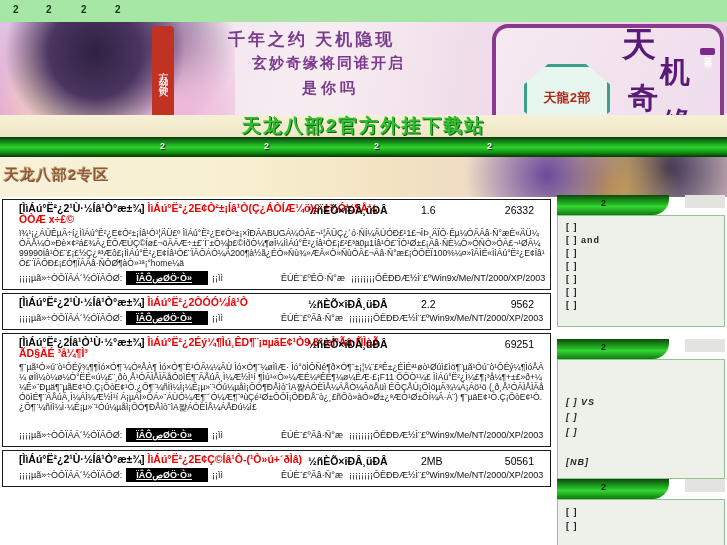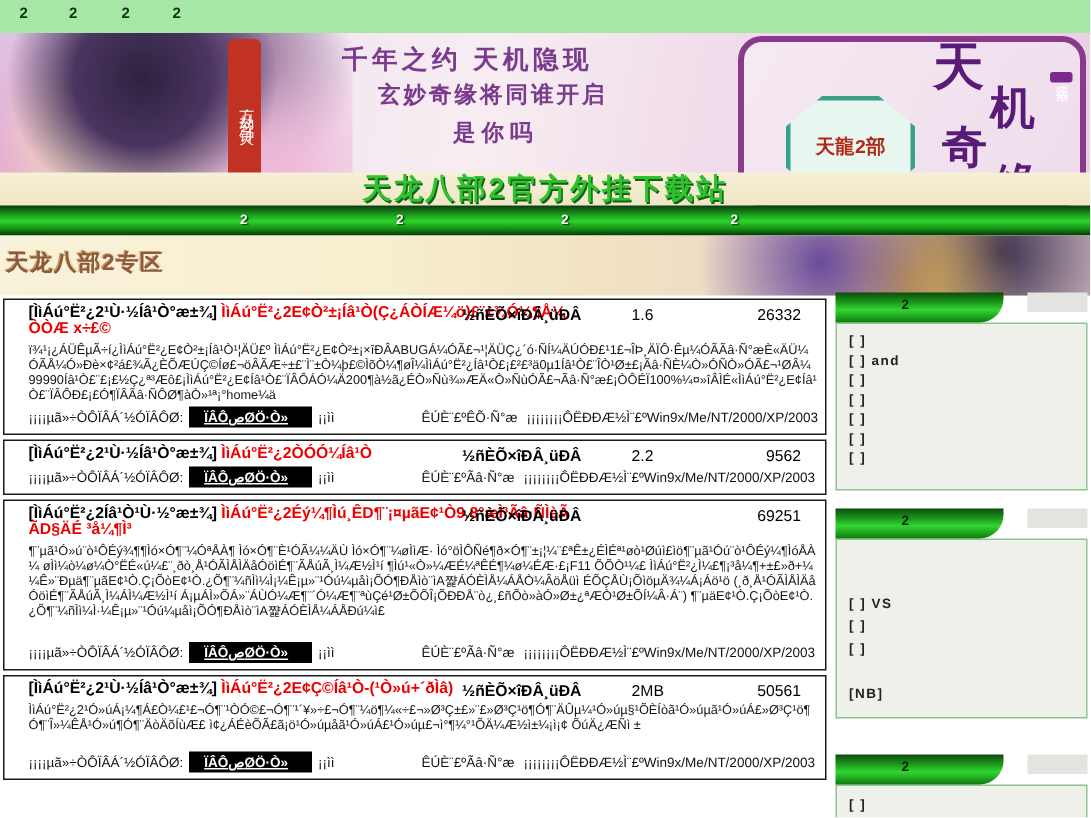--- a/index.html
+++ b/index.html
@@ -94,21 +94,21 @@
     background:linear-gradient(#0c4a0c 0%,#1fa51f 38%,#32d632 58%,#0e7a0e 100%);cursor:pointer;}
   .tabl{position:absolute;left:44px;top:3px;font-size:9px;font-weight:bold;color:#052805;}
   .tabgray{position:absolute;right:0;top:0;width:40px;height:13px;background:#e3e3df;}
   .sbox{border:1px solid #93c493;background:#eef1ea;padding:5px 8px;font-size:9px;
     font-weight:bold;color:#222;overflow:hidden;}
   .sbox .it{letter-spacing:1px;cursor:pointer;}
   .b1 .it{line-height:13px;height:13px;}
   .b2 .it{line-height:15px;height:15px;}
   .b3 .it{line-height:14px;height:14px;}
   .b1{height:100px;margin-bottom:12px;}
-  .b2{height:108px;margin-bottom:24px;}
+  .b2{height:108px;margin-bottom:0;font-style:italic;}
   .b3{height:60px;}
 </style>
 </head>
 <body>
 
 <div id="page">
 
   <div class="topbar">
     <span class="mi" style="left:13px">2</span>
     <span class="mi" style="left:46px">2</span>
@@ -206,21 +206,20 @@
     </div>
 
     <div class="item i4">
       <div class="trow">
         <span class="tblack">[ÌìÁú°Ë²¿2¹Ù·½Íâ¹Ò°æ±¾]</span>
         <span class="tred">ÌìÁú°Ë²¿2E¢Ç©Íâ¹Ò-(¹Ò»ú+´ðÌâ)</span>
       </div>
       <span class="meta today">½ñÈÕ×îÐÂ¸üÐÂ</span>
       <span class="meta v1">2MB</span>
       <span class="meta v2">50561</span>
-      <div class="desc">ÌìÁú°Ë²¿2¹Ó»úÁ¡¼¶Á£Ò¼£¹£¬Ó¶¨¹ÒÓ©£¬Ó¶¨¹´¥»÷£¬Ó¶¨¼ö¶¼«÷£¬»Ø³Ç±£»¨£­»Ø³Ç¹ö¶Ó¶¨ÄÛµ¼¹Ó»úµ§¹ÕÈÍòã¹Ó»úµã¹Ó»úÁ£­»Ø³Ç¹ö¶Ó¶¨Î»¼ÊÅ­¹Ó»ú¶Ó¶¨ÄòÄõÍùÆ£ ì¢¿ÁÉèÕÃ£ã¡ö¹Ó»úµåã¹Ó»úÁ£­¹Ó»úµ£¬ì°¶¼°¹ÕÄ¼Æ½ì±¼¡ì¡¢ ÕúÄ¿ÆÑì ±</div>
       <div class="brow">
         <span>¡¡¡¡µã»÷ÒÔÏÂÁ´½ÓÏÂÔØ:</span>
         <span class="badge">ÏÂÔصØÖ·Ò»</span>
         <span class="afterb">¡¡ìì</span>
         <span class="lic">ÊÚÈ¨£ºÃâ·Ñ°æ</span>
         <span class="plat">¡¡¡¡¡¡¡¡ÔËÐÐÆ½Ì¨£ºWin9x/Me/NT/2000/XP/2003</span>
       </div>
     </div>
 
   </div>

